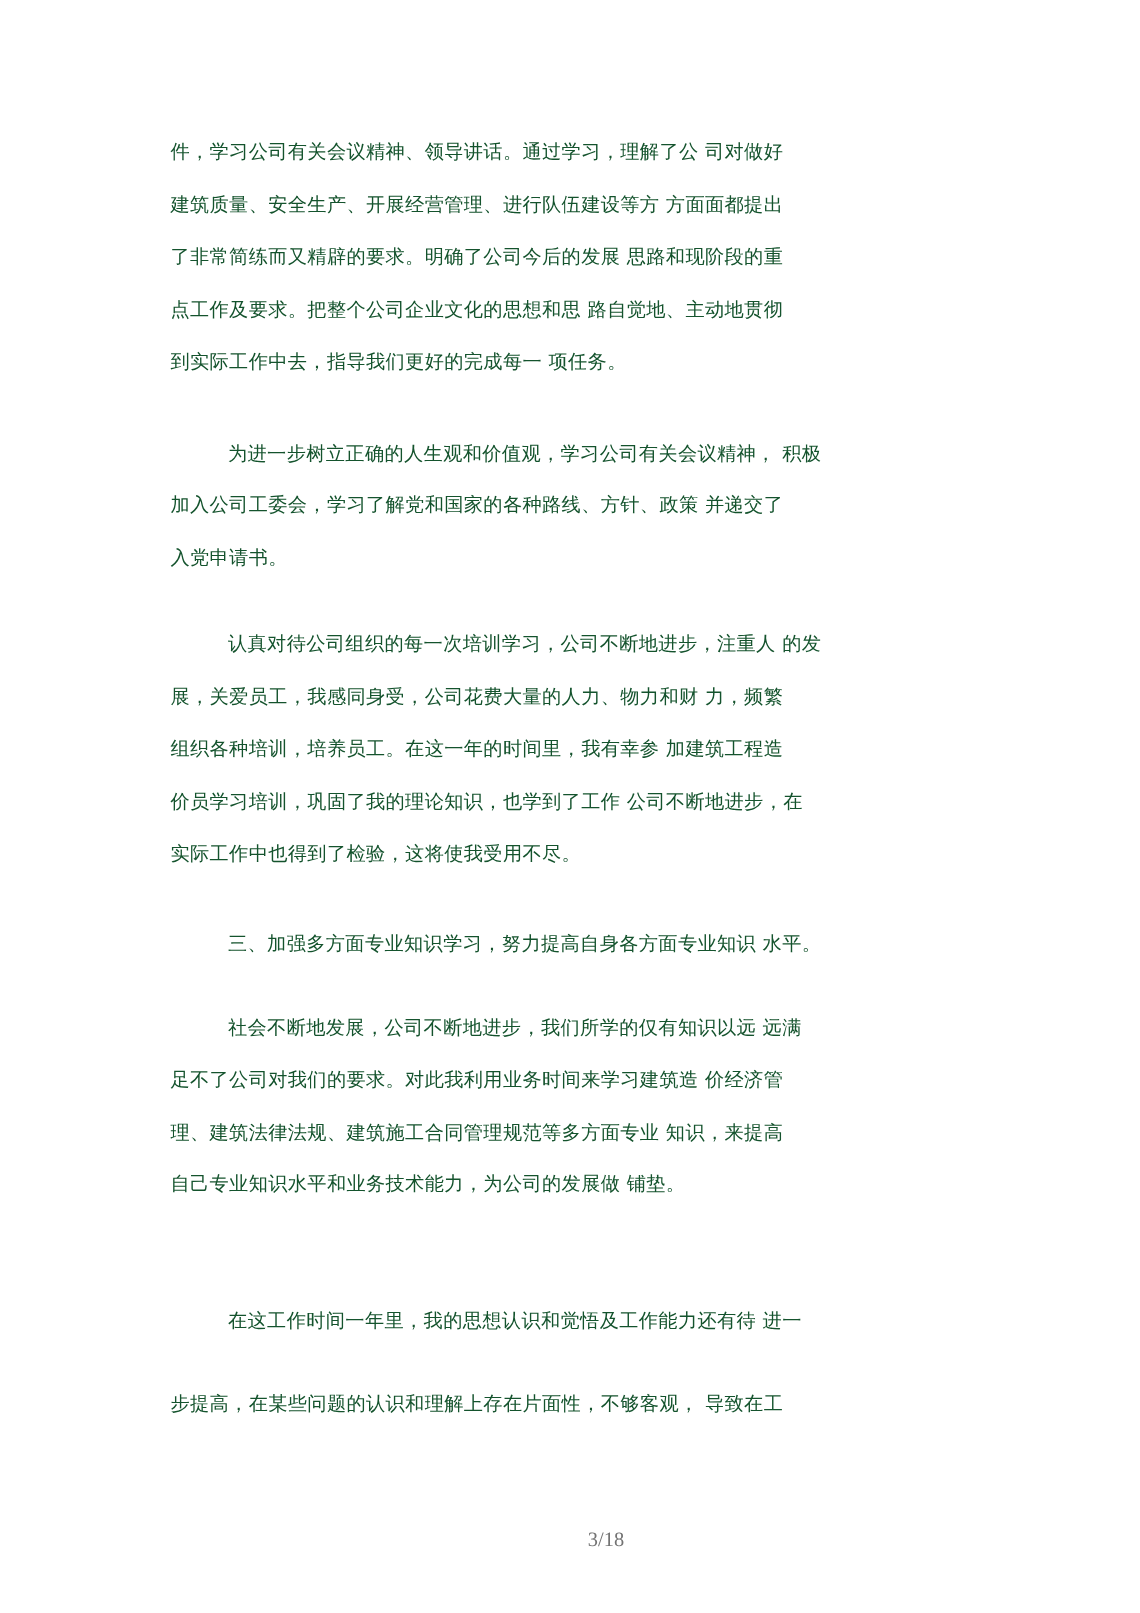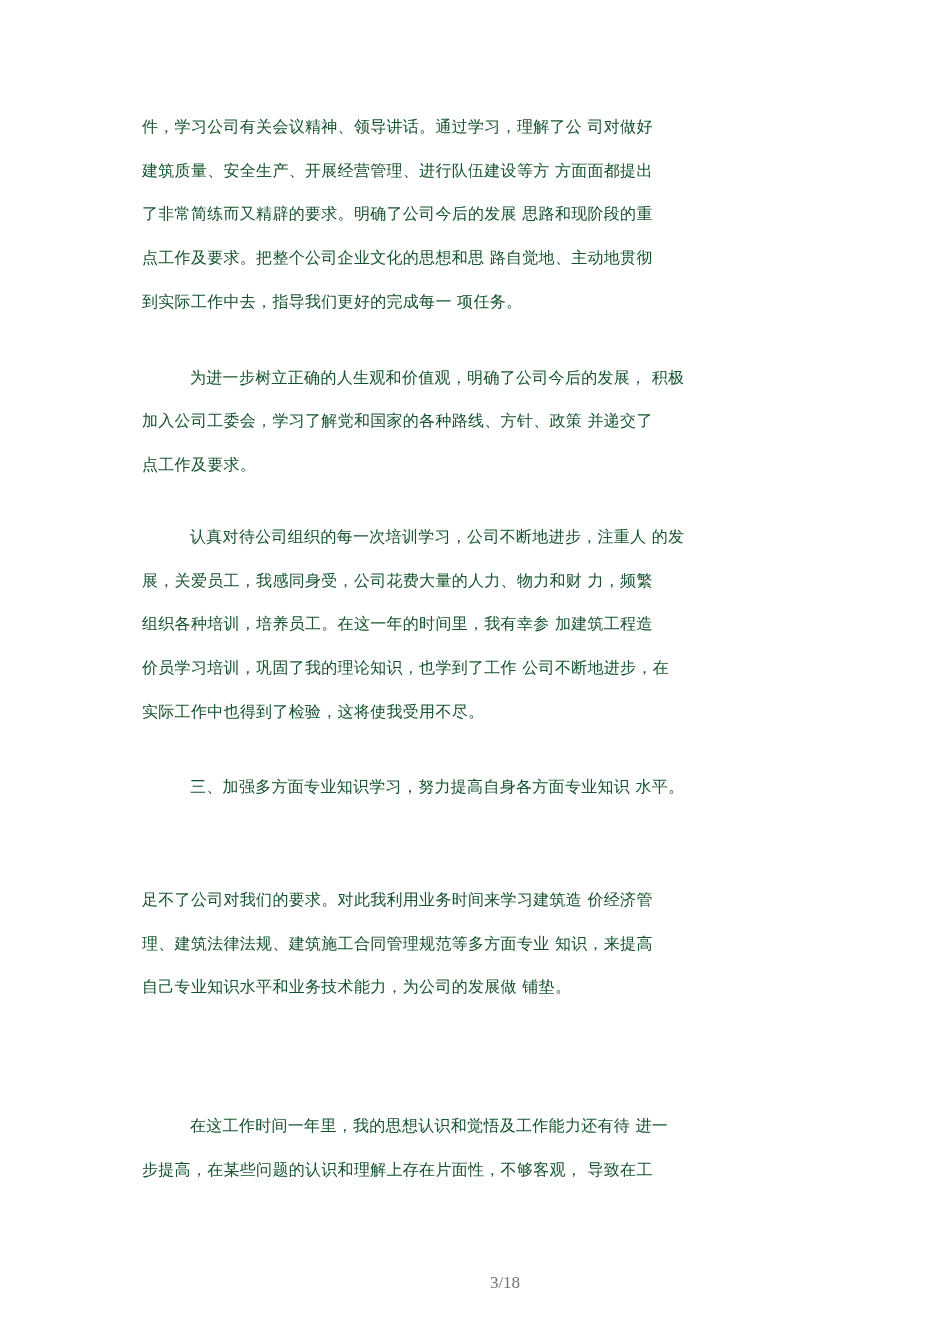--- a/index.html
+++ b/index.html
@@ -33,34 +33,35 @@
 <body>
 
 <div class="page">
 
   <div class="line" style="top:112px">件，学习公司有关会议精神、领导讲话。通过学习，理解了公 司对做好</div>
   <div class="line" style="top:156px">建筑质量、安全生产、开展经营管理、进行队伍建设等方 方面面都提出</div>
   <div class="line" style="top:199px">了非常简练而又精辟的要求。明确了公司今后的发展 思路和现阶段的重</div>
   <div class="line" style="top:243px">点工作及要求。把整个公司企业文化的思想和思 路自觉地、主动地贯彻</div>
   <div class="line" style="top:287px">到实际工作中去，指导我们更好的完成每一 项任务。</div>
 
-  <div class="line indent" style="top:363px">为进一步树立正确的人生观和价值观，明确了公司今后的发展， 积极</div>
+  <div class="line indent" style="top:363px">为进一步树立正确的人生观和价值观，学习公司有关会议精神， 积极</div>
   <div class="line" style="top:406px">加入公司工委会，学习了解党和国家的各种路线、方针、政策 并递交了</div>
-  <div class="line" style="top:450px">点工作及要求。</div>
+  <div class="line" style="top:450px">入党申请书。</div>
 
   <div class="line indent" style="top:522px">认真对待公司组织的每一次培训学习，公司不断地进步，注重人 的发</div>
   <div class="line" style="top:566px">展，关爱员工，我感同身受，公司花费大量的人力、物力和财 力，频繁</div>
   <div class="line" style="top:609px">组织各种培训，培养员工。在这一年的时间里，我有幸参 加建筑工程造</div>
   <div class="line" style="top:653px">价员学习培训，巩固了我的理论知识，也学到了工作 公司不断地进步，在</div>
   <div class="line indent" style="top:772px">三、加强多方面专业知识学习，努力提高自身各方面专业知识 水平。</div>
 
   <div class="line" style="top:697px">实际工作中也得到了检验，这将使我受用不尽。</div>
 
+  <div class="line indent" style="top:842px">社会不断地发展，公司不断地进步，我们所学的仅有知识以远 远满</div>
   <div class="line" style="top:885px">足不了公司对我们的要求。对此我利用业务时间来学习建筑造 价经济管</div>
   <div class="line" style="top:929px">理、建筑法律法规、建筑施工合同管理规范等多方面专业 知识，来提高</div>
   <div class="line" style="top:972px">自己专业知识水平和业务技术能力，为公司的发展做 铺垫。</div>
 
 
-  <div class="line indent" style="top:1111px">在这工作时间一年里，我的思想认识和觉悟及工作能力还有待 进一</div>
+  <div class="line indent" style="top:1086px">在这工作时间一年里，我的思想认识和觉悟及工作能力还有待 进一</div>
   <div class="line" style="top:1155px">步提高，在某些问题的认识和理解上存在片面性，不够客观， 导致在工</div>
 
   <div class="footer">3/18</div>
 </div>
 
 </body></html>

